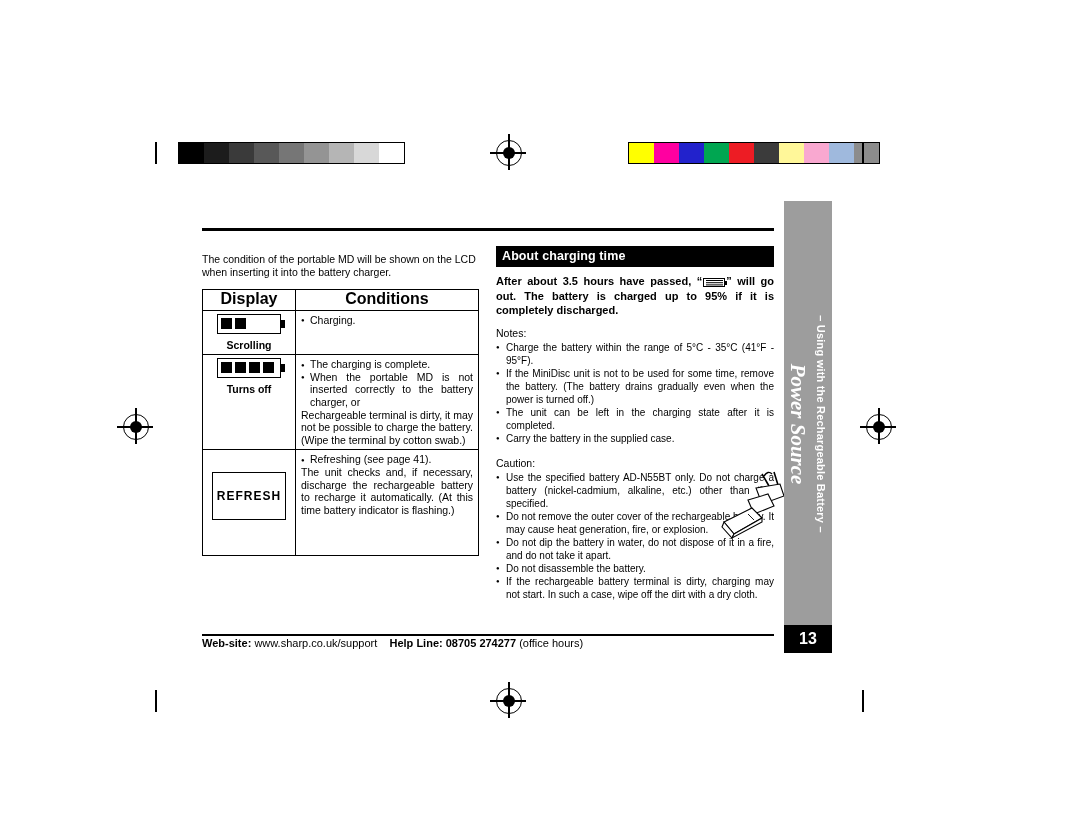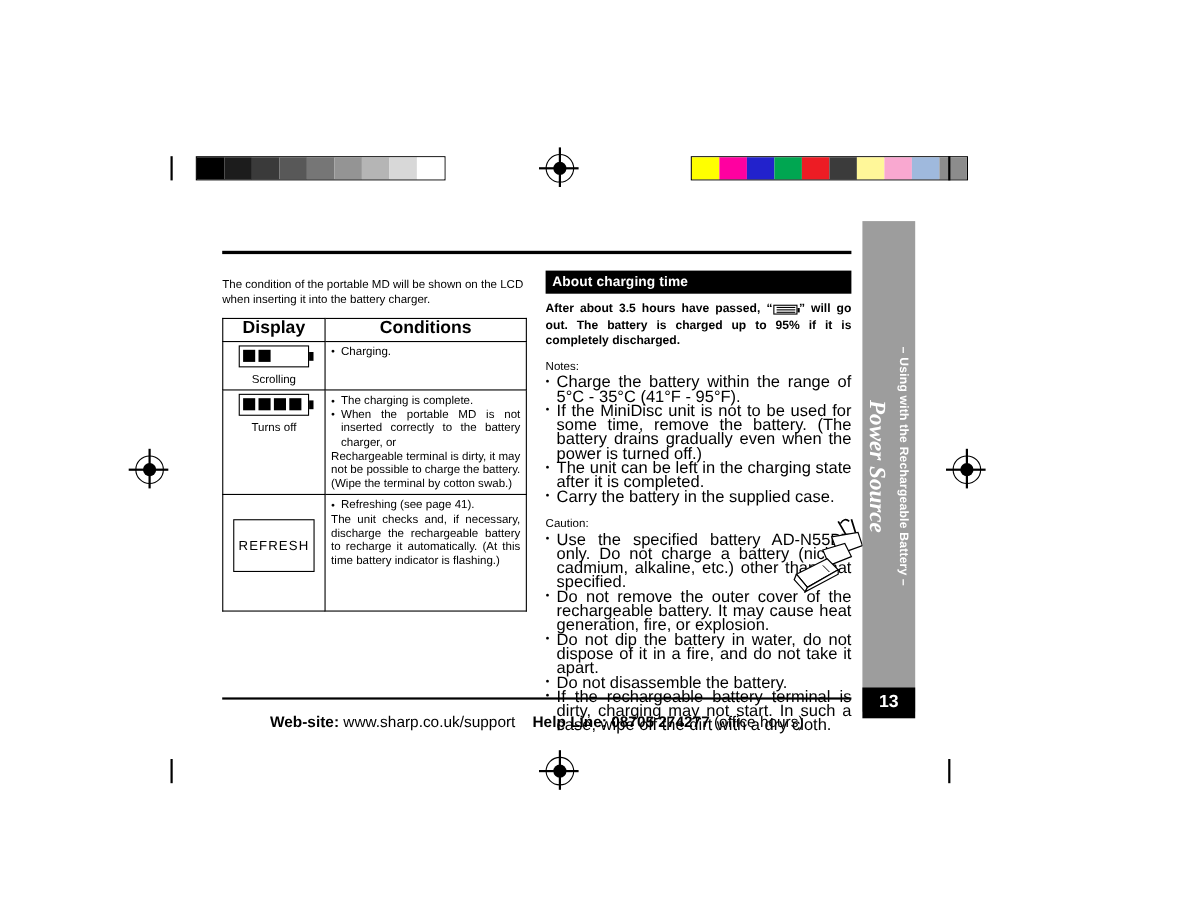--- a/index.html
+++ b/index.html
@@ -119,20 +119,21 @@
     font-size: 16px;
     padding: 3px 0 4px 0;
   }
   col.c1 { width: 93px; }
   col.c2 { width: 183px; }
 
   td.disp {
     text-align: center;
     padding-top: 10px;
     padding-bottom: 10px;
+    font-weight: bold;
   }
   td.cond { padding-top: 7px; }
 
   .bullet-line {
     position: relative;
     padding-left: 9px;
     text-align: justify;
   }
   .bullet-line::before {
     content: "\25CF";
@@ -219,21 +220,21 @@
 
   .sub-head {
     font-weight: normal;
     font-size: 10.5px;
     margin-top: 9px;
     margin-bottom: 2px;
   }
   .note-item {
     position: relative;
     padding-left: 10px;
-    font-size: 15px;
+    font-size: 10px;
     line-height: 13px;
     text-align: justify;
     margin-bottom: 0px;
   }
   .note-item::before {
     content: "\25CF";
     position: absolute;
     left: 0; top: 0.5px;
     font-size: 6px;
     line-height: 13px;
@@ -278,23 +279,23 @@
     display: flex;
     align-items: center;
     justify-content: center;
   }
 
   .footer {
     position: absolute;
     left: 202px; top: 634px;
     width: 572px;
     border-top: 2px solid #000;
-    padding-top: 12px;
-    font-size: 14px;
-    text-align: center;
+    padding-top: 1px;
+    font-size: 11px;
+    text-align: left;
   }
   .footer b { font-weight: bold; }
 
   .plug-img {
     position: absolute;
     left: 718px; top: 470px;
     width: 68px; height: 78px;
   }
 </style>
 </head>

